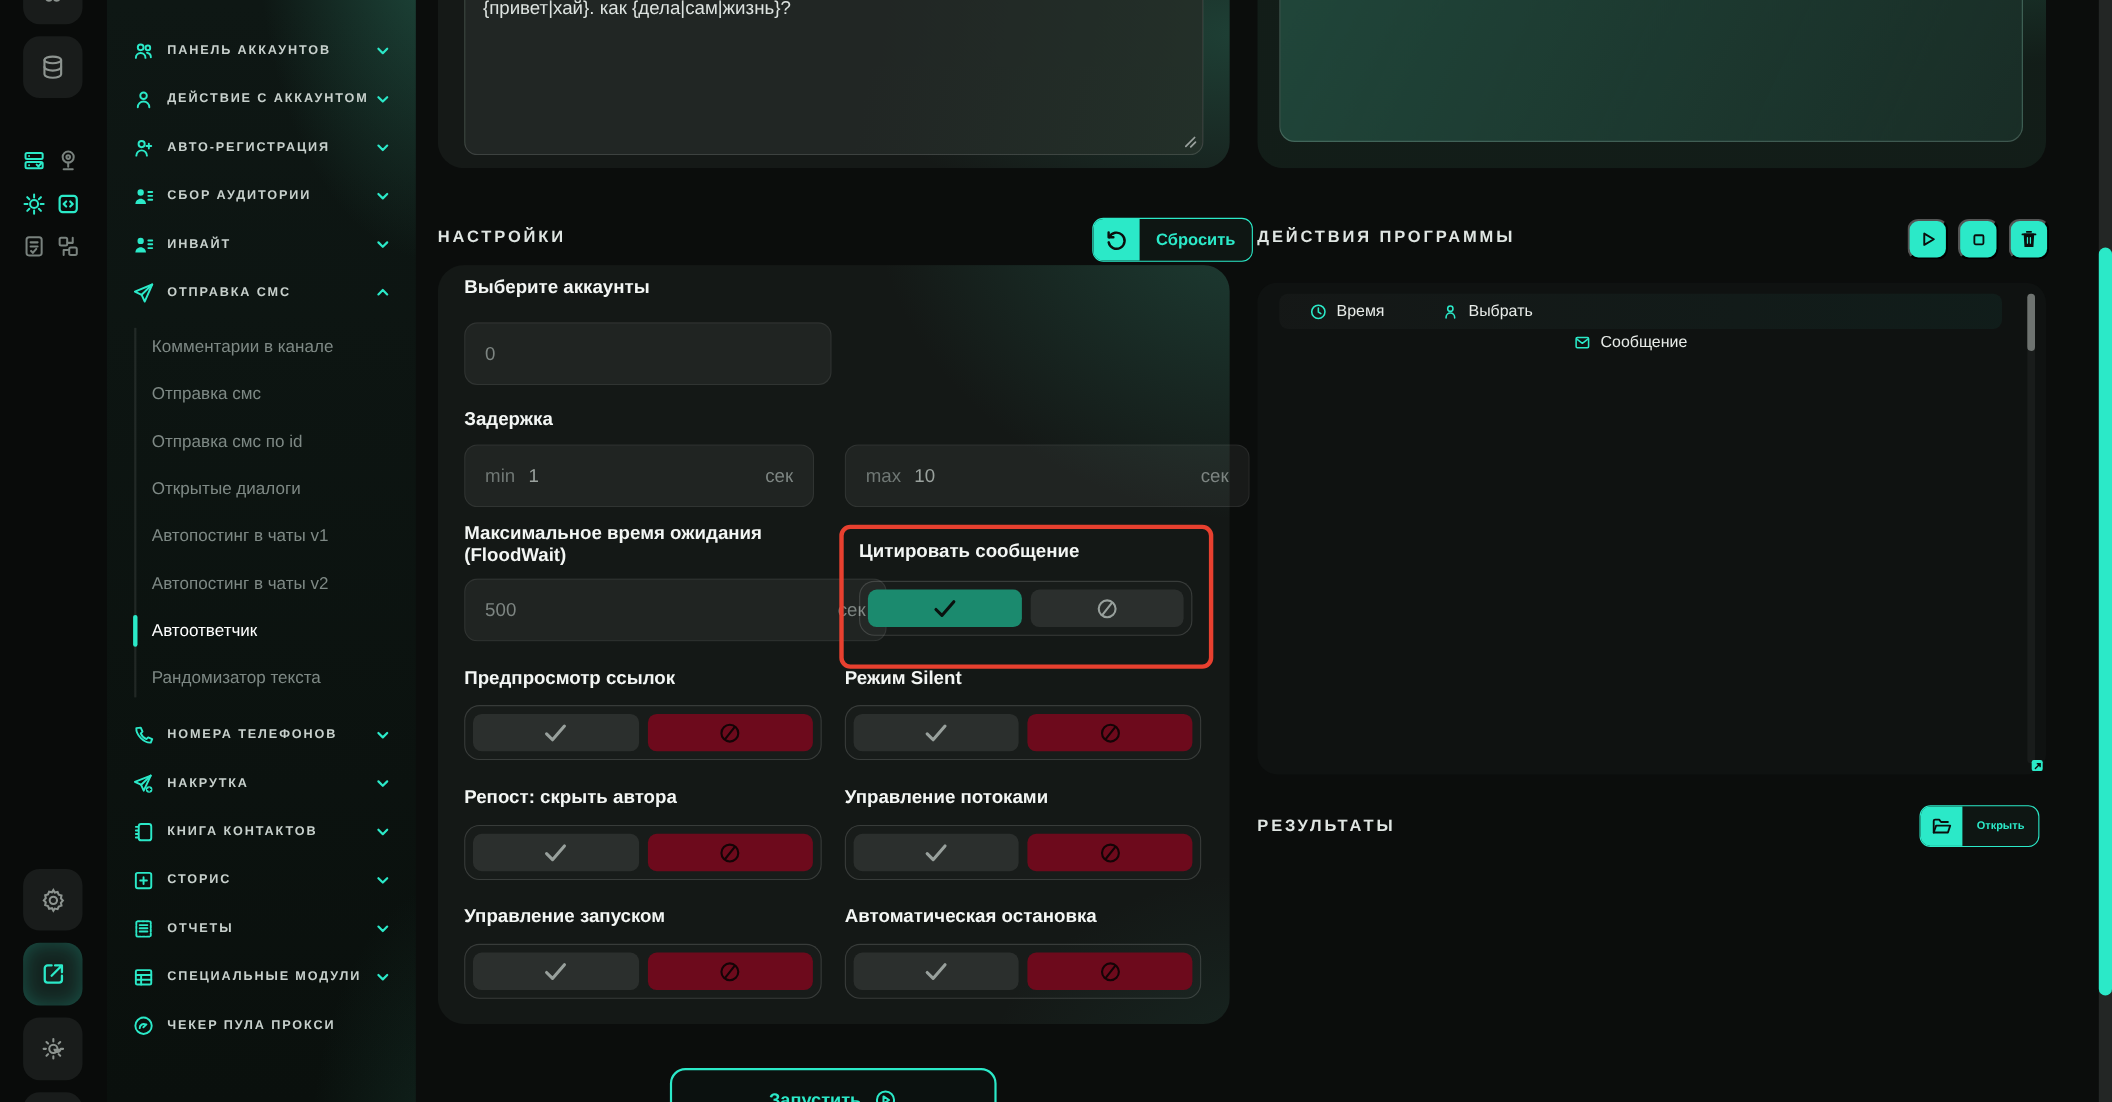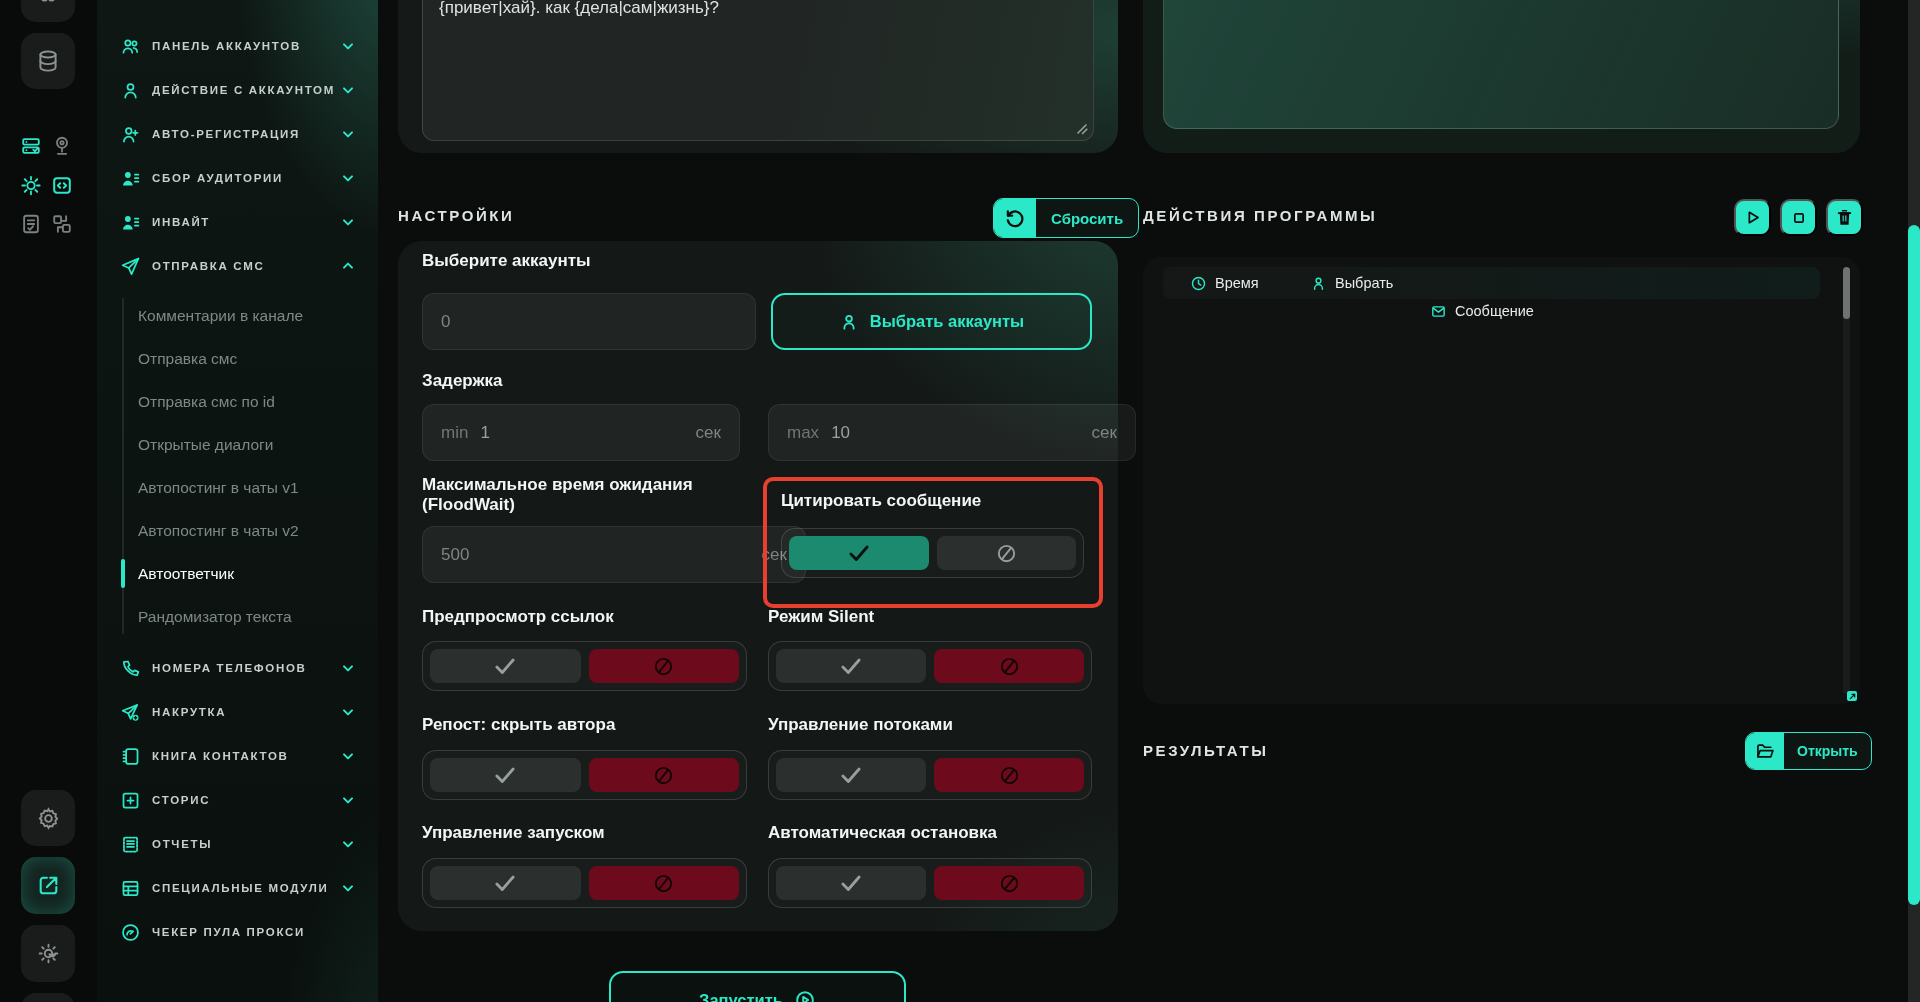--- a/index.html
+++ b/index.html
@@ -97,21 +97,21 @@
     color:#e8ece9; font-size:14.5px; }
   .th-col .tico { width:17px; height:17px; color:#2be9c8; }
   .tbl-scroll { position:absolute; right:10px; top:10px; width:7px; height:427px; background:rgba(255,255,255,.045); border-radius:4px; }
   .tbl-thumb { position:absolute; left:0; top:0; width:7px; height:52px; background:#6e7370; border-radius:4px; }
   .tbl-resize { position:absolute; right:3px; bottom:3px; width:10px; height:10px; background:#2be9c8; border-radius:2px;
     display:flex; align-items:center; justify-content:center; color:#0b0e0d; }
 
   .results-head { position:absolute; left:1143px; top:742px; }
   .open-btn { left:1745px; top:732px; height:38px; }
   .open-btn .split-ico { width:38px; }
-  .open-btn .split-lbl { font-size:14px; padding:0 13px; }
+  .open-btn .split-lbl { font-size:10px; padding:0 13px; }
 
   
   .page-scroll { position:absolute; left:1908px; top:0; width:12px; height:1002px; background:#232625; }
   .page-thumb { position:absolute; left:0; top:225px; width:12px; height:680px; background:#2be9c8; border-radius:6px; }
 </style>
 </head>
 <body>
 
 <div id="app">
 
@@ -455,29 +455,20 @@
     </span>
     <span class="split-lbl">Сбросить</span>
   </div>
 
   <div class="settings-card">
 
     <div class="f-label" style="left:24px; top:10px;">Выберите аккаунты</div>
     <div class="inp" style="left:24px; top:52px; width:334px;">
       <span class="val" style="color:#7d8582;">0</span>
     </div>
-    <div class="outline-btn" style="left:373px; top:52px; width:321px; height:57px;">
-      <span>
-          <svg width="20" height="20" viewBox="0 0 24 24" fill="none" stroke="currentColor" stroke-width="2.2" stroke-linecap="round">
-            <circle cx="12" cy="8" r="3.4"></circle>
-            <path d="M6.5 20v-1a5.5 5.5 0 0 1 11 0v1"></path>
-          </svg>
-        </span>
-      <span>Выбрать аккаунты</span>
-    </div>
 
     <div class="f-label" style="left:24px; top:130px;">Задержка</div>
     <div class="inp" style="left:24px; top:163px; width:318px;">
       <span class="pre">min</span>
       <span class="val">1</span>
       <span class="suf">сек</span>
     </div>
     <div class="inp" style="left:370px; top:163px; width:368px;">
       <span class="pre">max</span>
       <span class="val">10</span>

